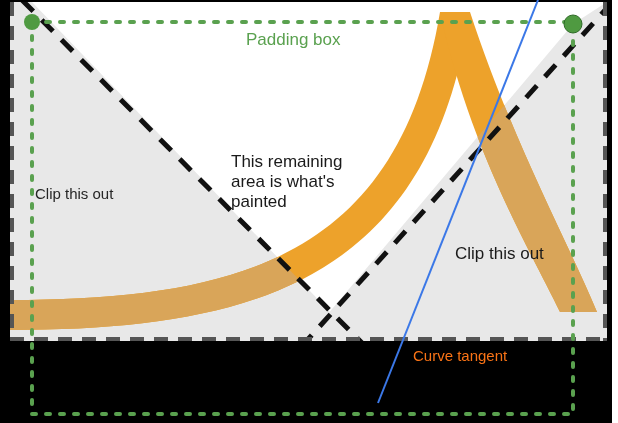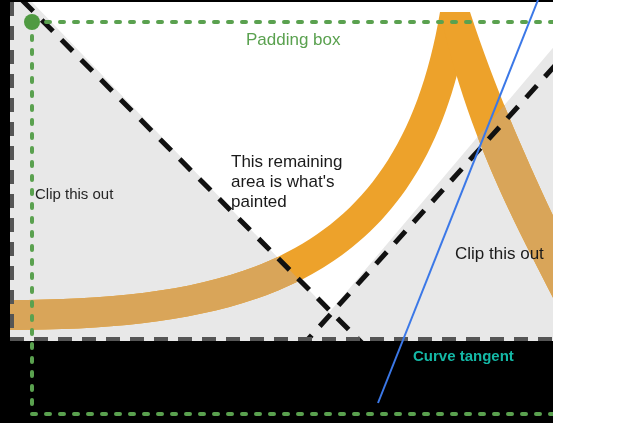--- a/index.html
+++ b/index.html
@@ -1,24 +1,24 @@
 <!DOCTYPE html>
 <html><head>
 <meta charset="utf-8">
 <style>
   html,body{margin:0;padding:0;background:#ffffff;}
   body{font-family:"Liberation Sans",sans-serif;}
-  #stage{position:relative;width:553px;height:423px;overflow:hidden;background:#000000;}
+  #stage{position:relative;width:612px;height:423px;overflow:hidden;background:#000000;}
   #svgroot{position:absolute;left:0;top:0;width:618px;height:423px;}
   .lbl{position:absolute;white-space:pre;line-height:1.18;}
   .lbl-padding{left:246px;top:30px;font-size:17px;color:#5aa14f;}
   .lbl-clip-left{left:35px;top:185px;font-size:15px;color:#262626;}
   .lbl-clip-right{left:455px;top:244px;font-size:17px;color:#1a1a1a;}
   .lbl-painted{left:231px;top:145px;font-size:17px;color:#1a1a1a;margin-top:7px;}
-  .lbl-tangent{left:413px;top:347px;font-size:15px;color:#14b8a6;font-weight:bold;}
+  .lbl-tangent{left:413px;top:347px;font-size:15px;color:#f97316;font-weight:normal;}
 </style>
 </head>
 <body>
 
 <div id="stage">
 
   <svg id="svgroot" viewBox="0 0 618 423">
     <defs>
       <clipPath id="clipContent">
         <rect x="10" y="2" width="597" height="339"></rect>

